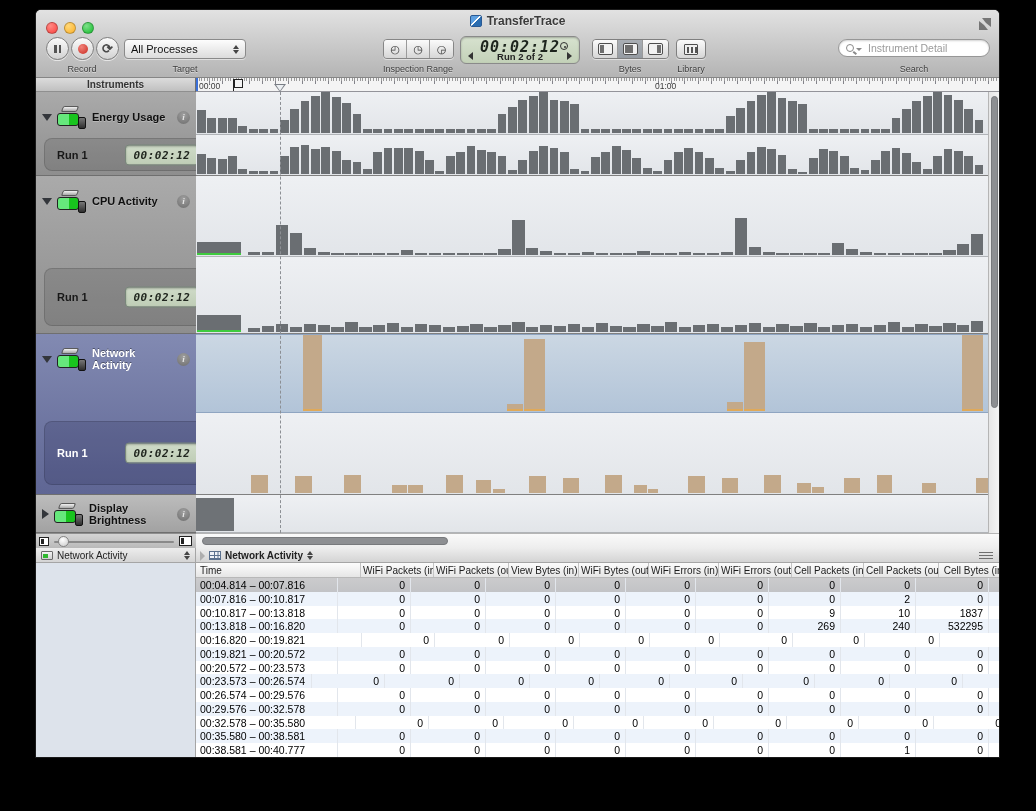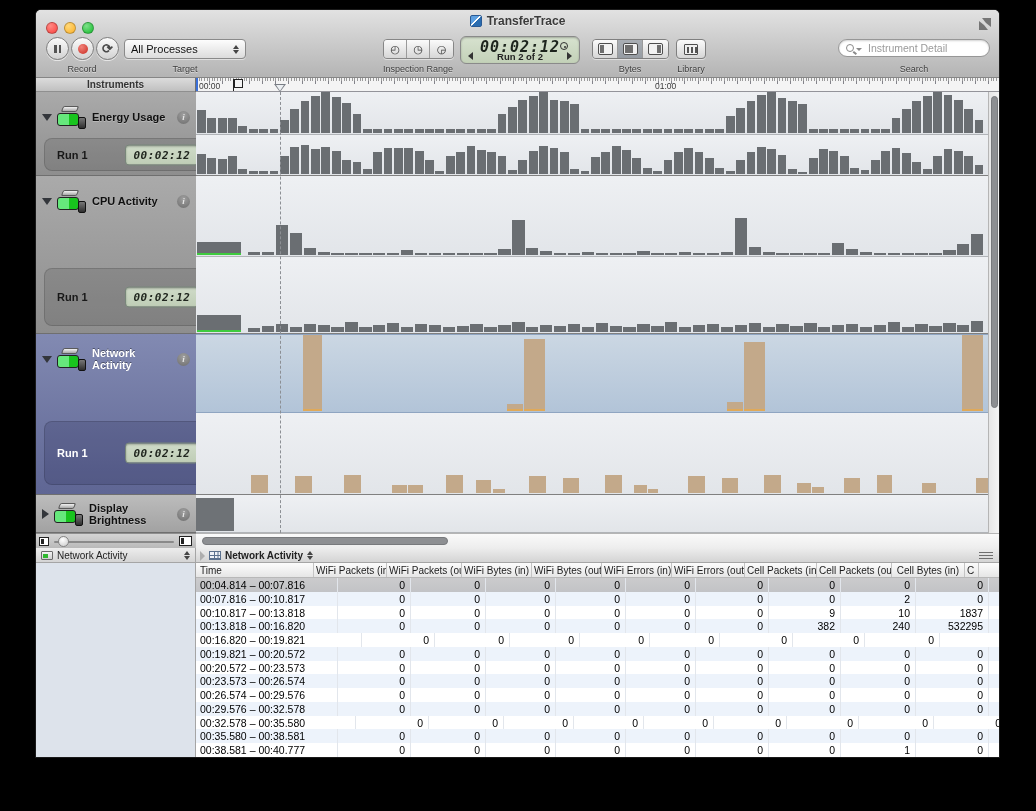--- a/index.html
+++ b/index.html
@@ -672,24 +672,24 @@
                 <i class="up"></i>
                 <i class="dn"></i>
               </span>
           </span>
         </div>
         <div id="col-options"></div>
       </div>
       <div id="detail-sidebar"></div>
       <div id="table-zone">
         <div id="thead">
-            <div class="th left" style="width: 118px;">Time</div>
+            <div class="th left" style="width: 165px;">Time</div>
             <div class="th" style="width: 73px;">WiFi Packets (in)</div>
             <div class="th" style="width: 75px;">WiFi Packets (out)</div>
-            <div class="th" style="width: 70px;">WiFi Bytes (in)</div>
+            <div class="th" style="width: 70px;">View Bytes (in)</div>
             <div class="th" style="width: 70px;">WiFi Bytes (out)</div>
             <div class="th" style="width: 70px;">WiFi Errors (in)</div>
             <div class="th" style="width: 73px;">WiFi Errors (out)</div>
             <div class="th" style="width: 72px;">Cell Packets (in)</div>
             <div class="th" style="width: 75px;">Cell Packets (out)</div>
             <div class="th" style="width: 73px;">Cell Bytes (in)</div>
             <div class="th" style="width: 14px;">C</div>
           </div>
         <div id="tbody">
             <div class="tr sel">
@@ -729,21 +729,21 @@
               <div class="td" style="width: 73px;">1837</div>
             </div>
             <div class="tr alt">
               <div class="td left" style="width: 142px;">00:13.818 – 00:16.820</div>
               <div class="td" style="width: 73px;">0</div>
               <div class="td" style="width: 75px;">0</div>
               <div class="td" style="width: 70px;">0</div>
               <div class="td" style="width: 70px;">0</div>
               <div class="td" style="width: 70px;">0</div>
               <div class="td" style="width: 73px;">0</div>
-              <div class="td" style="width: 72px;">382</div>
+              <div class="td" style="width: 72px;">269</div>
               <div class="td" style="width: 75px;">240</div>
               <div class="td" style="width: 73px;">532295</div>
             </div>
             <div class="tr">
               <div class="td left" style="width: 166px;">00:16.820 – 00:19.821</div>
               <div class="td" style="width: 73px;">0</div>
               <div class="td" style="width: 75px;">0</div>
               <div class="td" style="width: 70px;">0</div>
               <div class="td" style="width: 70px;">0</div>
               <div class="td" style="width: 70px;">0</div>
@@ -770,21 +770,21 @@
               <div class="td" style="width: 75px;">0</div>
               <div class="td" style="width: 70px;">0</div>
               <div class="td" style="width: 70px;">0</div>
               <div class="td" style="width: 70px;">0</div>
               <div class="td" style="width: 73px;">0</div>
               <div class="td" style="width: 72px;">0</div>
               <div class="td" style="width: 75px;">0</div>
               <div class="td" style="width: 73px;">0</div>
             </div>
             <div class="tr alt">
-              <div class="td left" style="width: 142px;">00:23.573 – 00:26.574</div>
+              <div class="td left" style="width: 116px;">00:23.573 – 00:26.574</div>
               <div class="td" style="width: 73px;">0</div>
               <div class="td" style="width: 75px;">0</div>
               <div class="td" style="width: 70px;">0</div>
               <div class="td" style="width: 70px;">0</div>
               <div class="td" style="width: 70px;">0</div>
               <div class="td" style="width: 73px;">0</div>
               <div class="td" style="width: 72px;">0</div>
               <div class="td" style="width: 75px;">0</div>
               <div class="td" style="width: 73px;">0</div>
             </div>

